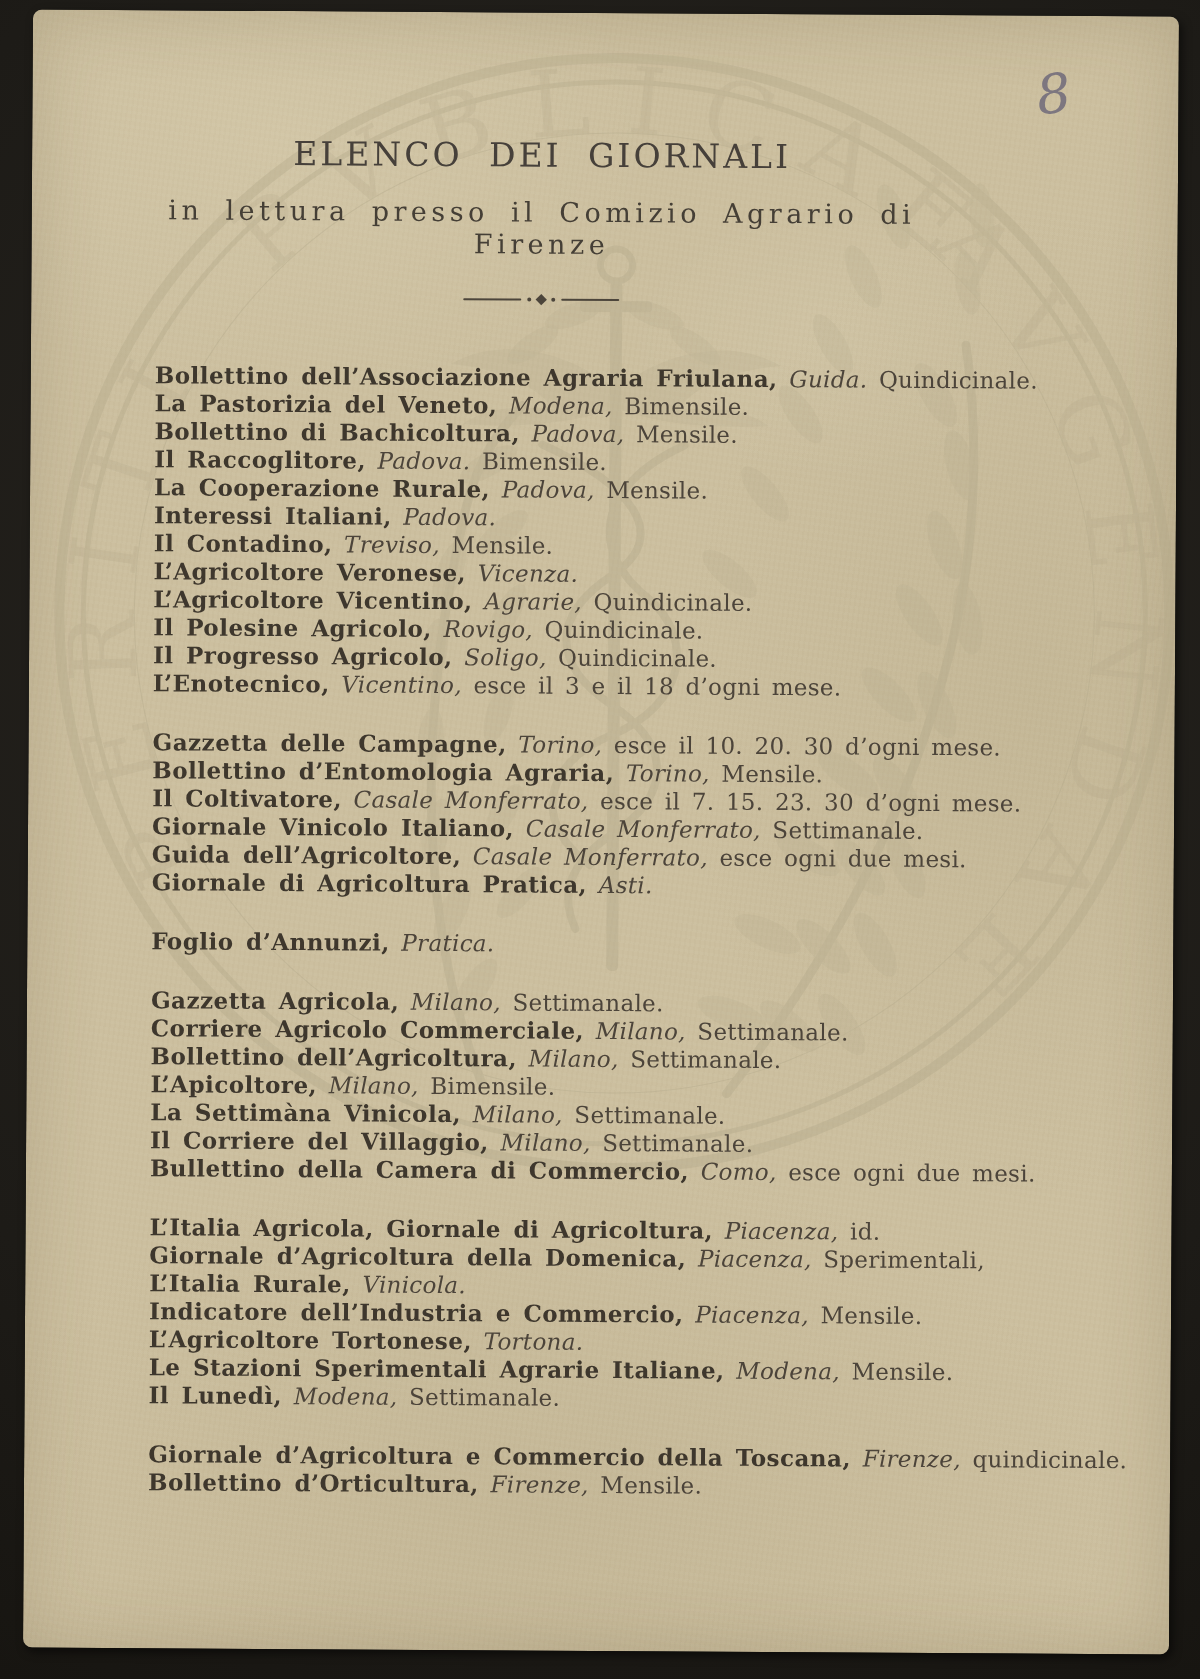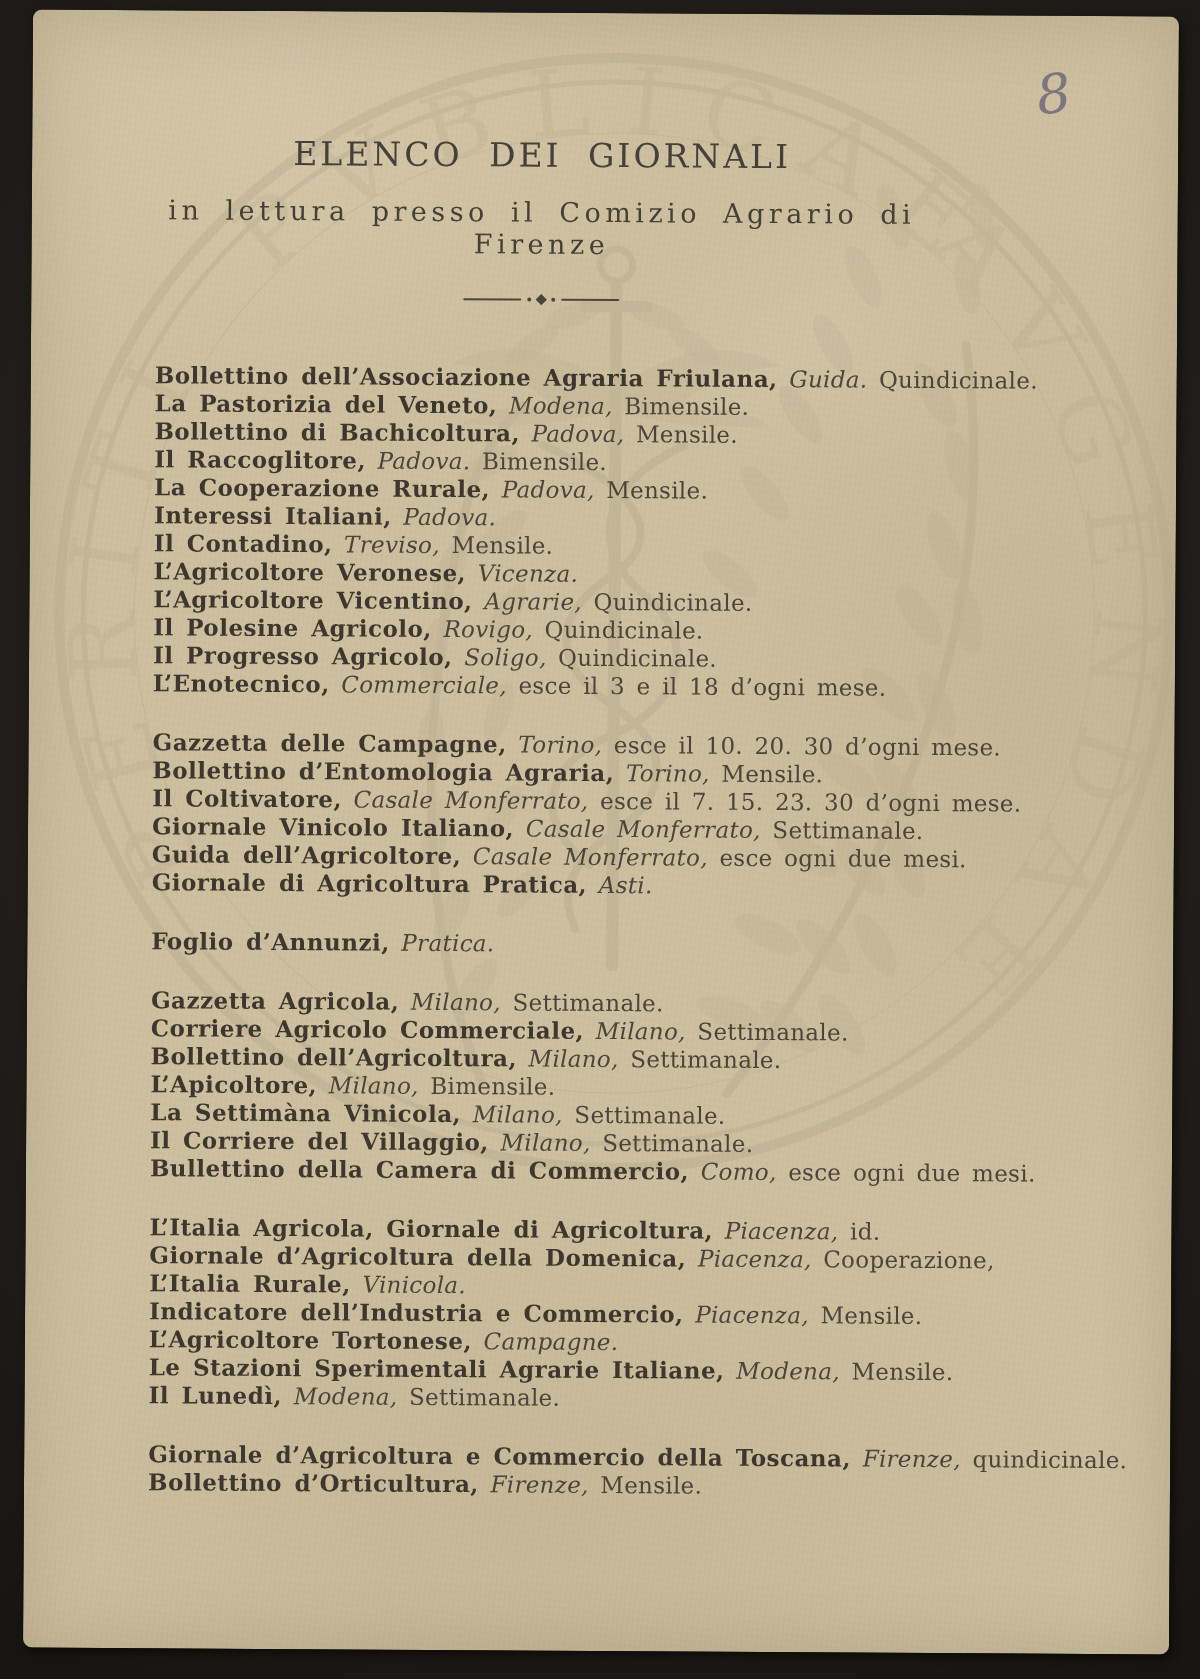--- a/index.html
+++ b/index.html
@@ -154,21 +154,21 @@
           <p class="journal-entry"><b class="jname">La Pastorizia del Veneto,</b> <i class="jplace">Modena,</i> <span class="jfreq">Bimensile.</span></p>
           <p class="journal-entry"><b class="jname">Bollettino di Bachicoltura,</b> <i class="jplace">Padova,</i> <span class="jfreq">Mensile.</span></p>
           <p class="journal-entry"><b class="jname">Il Raccoglitore,</b> <i class="jplace">Padova.</i> <span class="jfreq">Bimensile.</span></p>
           <p class="journal-entry"><b class="jname">La Cooperazione Rurale,</b> <i class="jplace">Padova,</i> <span class="jfreq">Mensile.</span></p>
           <p class="journal-entry"><b class="jname">Interessi Italiani,</b> <i class="jplace">Padova.</i> <span class="jfreq"></span></p>
           <p class="journal-entry"><b class="jname">Il Contadino,</b> <i class="jplace">Treviso,</i> <span class="jfreq">Mensile.</span></p>
           <p class="journal-entry"><b class="jname">L’Agricoltore Veronese,</b> <i class="jplace">Vicenza.</i> <span class="jfreq"></span></p>
           <p class="journal-entry"><b class="jname">L’Agricoltore Vicentino,</b> <i class="jplace">Agrarie,</i> <span class="jfreq">Quindicinale.</span></p>
           <p class="journal-entry"><b class="jname">Il Polesine Agricolo,</b> <i class="jplace">Rovigo,</i> <span class="jfreq">Quindicinale.</span></p>
           <p class="journal-entry"><b class="jname">Il Progresso Agricolo,</b> <i class="jplace">Soligo,</i> <span class="jfreq">Quindicinale.</span></p>
-          <p class="journal-entry"><b class="jname">L’Enotecnico,</b> <i class="jplace">Commerciale,</i> <span class="jfreq">esce il 3 e il 18 d’ogni mese.</span></p>
+          <p class="journal-entry"><b class="jname">L’Enotecnico,</b> <i class="jplace">Vicentino,</i> <span class="jfreq">esce il 3 e il 18 d’ogni mese.</span></p>
         </div>
         <div class="journal-group">
           <p class="journal-entry"><b class="jname">Gazzetta delle Campagne,</b> <i class="jplace">Torino,</i> <span class="jfreq">esce il 10. 20. 30 d’ogni mese.</span></p>
           <p class="journal-entry"><b class="jname">Bollettino d’Entomologia Agraria,</b> <i class="jplace">Torino,</i> <span class="jfreq">Mensile.</span></p>
           <p class="journal-entry"><b class="jname">Il Coltivatore,</b> <i class="jplace">Casale Monferrato,</i> <span class="jfreq">esce il 7. 15. 23. 30 d’ogni mese.</span></p>
           <p class="journal-entry"><b class="jname">Giornale Vinicolo Italiano,</b> <i class="jplace">Casale Monferrato,</i> <span class="jfreq">Settimanale.</span></p>
           <p class="journal-entry"><b class="jname">Guida dell’Agricoltore,</b> <i class="jplace">Casale Monferrato,</i> <span class="jfreq">esce ogni due mesi.</span></p>
           <p class="journal-entry"><b class="jname">Giornale di Agricoltura Pratica,</b> <i class="jplace">Asti.</i> <span class="jfreq"></span></p>
         </div>
         <div class="journal-group">
@@ -178,24 +178,24 @@
           <p class="journal-entry"><b class="jname">Gazzetta Agricola,</b> <i class="jplace">Milano,</i> <span class="jfreq">Settimanale.</span></p>
           <p class="journal-entry"><b class="jname">Corriere Agricolo Commerciale,</b> <i class="jplace">Milano,</i> <span class="jfreq">Settimanale.</span></p>
           <p class="journal-entry"><b class="jname">Bollettino dell’Agricoltura,</b> <i class="jplace">Milano,</i> <span class="jfreq">Settimanale.</span></p>
           <p class="journal-entry"><b class="jname">L’Apicoltore,</b> <i class="jplace">Milano,</i> <span class="jfreq">Bimensile.</span></p>
           <p class="journal-entry"><b class="jname">La Settimàna Vinicola,</b> <i class="jplace">Milano,</i> <span class="jfreq">Settimanale.</span></p>
           <p class="journal-entry"><b class="jname">Il Corriere del Villaggio,</b> <i class="jplace">Milano,</i> <span class="jfreq">Settimanale.</span></p>
           <p class="journal-entry"><b class="jname">Bullettino della Camera di Commercio,</b> <i class="jplace">Como,</i> <span class="jfreq">esce ogni due mesi.</span></p>
         </div>
         <div class="journal-group">
           <p class="journal-entry"><b class="jname">L’Italia Agricola, Giornale di Agricoltura,</b> <i class="jplace">Piacenza,</i> <span class="jfreq">id.</span></p>
-          <p class="journal-entry"><b class="jname">Giornale d’Agricoltura della Domenica,</b> <i class="jplace">Piacenza,</i> <span class="jfreq">Cooperazione,</span></p>
+          <p class="journal-entry"><b class="jname">Giornale d’Agricoltura della Domenica,</b> <i class="jplace">Piacenza,</i> <span class="jfreq">Sperimentali,</span></p>
           <p class="journal-entry"><b class="jname">L’Italia Rurale,</b> <i class="jplace">Vinicola.</i> <span class="jfreq"></span></p>
           <p class="journal-entry"><b class="jname">Indicatore dell’Industria e Commercio,</b> <i class="jplace">Piacenza,</i> <span class="jfreq">Mensile.</span></p>
-          <p class="journal-entry"><b class="jname">L’Agricoltore Tortonese,</b> <i class="jplace">Campagne.</i> <span class="jfreq"></span></p>
+          <p class="journal-entry"><b class="jname">L’Agricoltore Tortonese,</b> <i class="jplace">Tortona.</i> <span class="jfreq"></span></p>
           <p class="journal-entry"><b class="jname">Le Stazioni Sperimentali Agrarie Italiane,</b> <i class="jplace">Modena,</i> <span class="jfreq">Mensile.</span></p>
           <p class="journal-entry"><b class="jname">Il Lunedì,</b> <i class="jplace">Modena,</i> <span class="jfreq">Settimanale.</span></p>
         </div>
         <div class="journal-group">
           <p class="journal-entry"><b class="jname">Giornale d’Agricoltura e Commercio della Toscana,</b> <i class="jplace">Firenze,</i> <span class="jfreq">quindicinale.</span></p>
           <p class="journal-entry"><b class="jname">Bollettino d’Orticultura,</b> <i class="jplace">Firenze,</i> <span class="jfreq">Mensile.</span></p>
         </div>
       </section>
   </div>
 </div>

